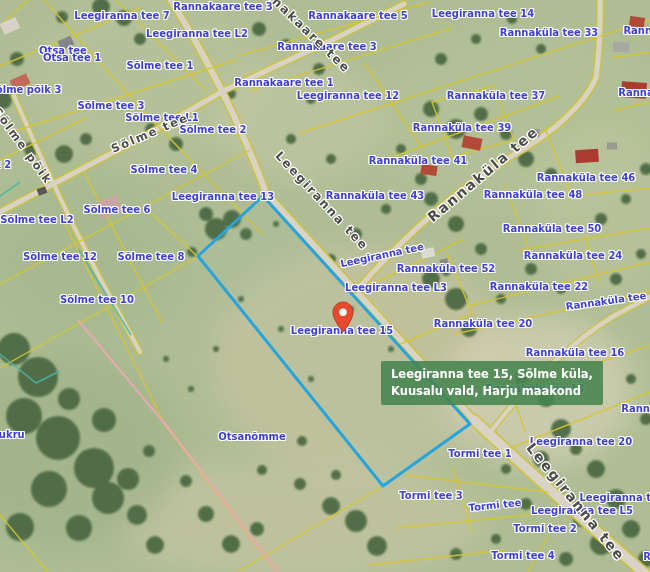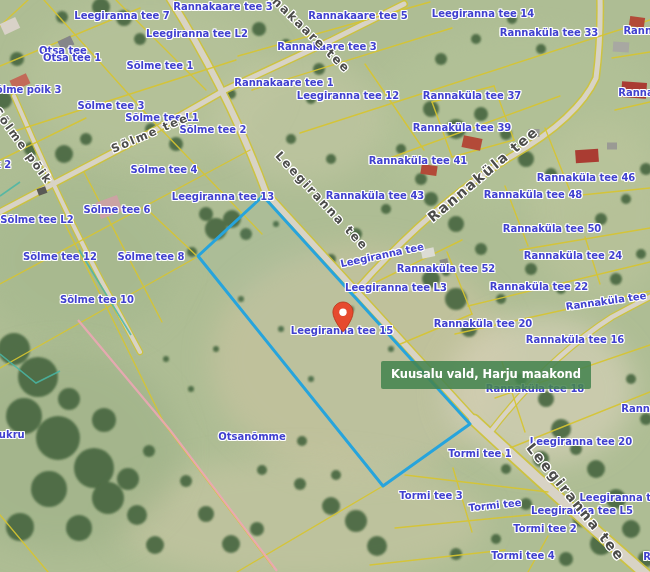--- a/index.html
+++ b/index.html
@@ -286,21 +286,21 @@
       <div class="plabel" style="left: 122px; top: 15px; color: rgb(64, 64, 207);">Leegiranna tee 7</div>
       <div class="plabel" style="left: 223px; top: 6px; color: rgb(64, 64, 207);">Rannakaare tee 3</div>
       <div class="plabel" style="left: 358px; top: 15px; color: rgb(64, 64, 207);">Rannakaare tee 5</div>
       <div class="plabel" style="left: 483px; top: 13px; color: rgb(64, 64, 207);">Leegiranna tee 14</div>
       <div class="plabel" style="left: 549px; top: 32px; color: rgb(64, 64, 207);">Rannaküla tee 33</div>
       <div class="plabel" style="left: 648px; top: 30px; color: rgb(64, 64, 207);">Rannakü</div>
       <div class="plabel" style="left: 184px; top: 33px; color: rgb(64, 64, 207); margin-left: 13px;">Leegiranna tee L2</div>
       <div class="plabel" style="left: 327px; top: 46px; color: rgb(64, 64, 207);">Rannakaare tee 3</div>
       <div class="plabel" style="left: 72px; top: 57px; color: rgb(64, 64, 207);">Otsa tee 1</div>
       <div class="plabel" style="left: 160px; top: 65px; color: rgb(64, 64, 207);">Sõlme tee 1</div>
-      <div class="plabel" style="left: 472px; top: 95px; color: rgb(64, 64, 207);">Rannaküla tee 37</div>
+      <div class="plabel" style="left: 496px; top: 95px; color: rgb(64, 64, 207);">Rannaküla tee 37</div>
       <div class="plabel" style="left: 25px; top: 89px; color: rgb(64, 64, 207);">Sõlme põik 3</div>
       <div class="plabel" style="left: 284px; top: 82px; color: rgb(64, 64, 207);">Rannakaare tee 1</div>
       <div class="plabel" style="left: 648px; top: 92px; color: rgb(64, 64, 207);">Rannaküla</div>
       <div class="plabel" style="left: 348px; top: 95px; color: rgb(64, 64, 207);">Leegiranna tee 12</div>
       <div class="plabel" style="left: 111px; top: 105px; color: rgb(64, 64, 207);">Sõlme tee 3</div>
       <div class="plabel" style="left: 162px; top: 117px; color: rgb(64, 64, 207);">Sõlme tee L1</div>
       <div class="plabel" style="left: 213px; top: 129px; color: rgb(64, 64, 207); text-align: center;">Sõlme tee 2</div>
       <div class="plabel" style="left: 462px; top: 127px; color: rgb(64, 64, 207);">Rannaküla tee 39</div>
       <div class="plabel" style="left: 418px; top: 160px; color: rgb(64, 64, 207);">Rannaküla tee 41</div>
       <div class="plabel" style="left: 164px; top: 169px; color: rgb(64, 64, 207);">Sõlme tee 4</div>
@@ -316,21 +316,21 @@
       <div class="plabel" style="left: 573px; top: 255px; color: rgb(64, 64, 207);">Rannaküla tee 24</div>
       <div class="plabel" style="left: 60px; top: 256px; color: rgb(64, 64, 207);">Sõlme tee 12</div>
       <div class="plabel" style="left: 151px; top: 256px; color: rgb(64, 64, 207);">Sõlme tee 8</div>
       <div class="plabel" style="left: 382px; top: 255px; color: rgb(64, 64, 207); transform: translate(-50%, -50%) rotate(-12deg);">Leegiranna tee</div>
       <div class="plabel" style="left: 527px; top: 286px; color: rgb(64, 64, 207); padding-left: 24px;">Rannaküla tee 22</div>
       <div class="plabel" style="left: 396px; top: 287px; color: rgb(64, 64, 207);">Leegiranna tee L3</div>
       <div class="plabel" style="left: 97px; top: 299px; color: rgb(64, 64, 207);">Sõlme tee 10</div>
       <div class="plabel" style="left: 606px; top: 301px; color: rgb(64, 64, 207); transform: translate(-50%, -50%) rotate(-8deg);">Rannaküla tee</div>
       <div class="plabel" style="left: 483px; top: 323px; color: rgb(64, 64, 207);">Rannaküla tee 20</div>
       <div class="plabel" style="left: 342px; top: 330px; color: rgb(64, 64, 207);">Leegiranna tee 15</div>
-      <div class="plabel" style="left: 575px; top: 339px; color: rgb(64, 64, 207);">Rannaküla tee 16</div>
+      <div class="plabel" style="left: 575px; top: 352px; color: rgb(64, 64, 207);">Rannaküla tee 16</div>
       <div class="plabel" style="left: 535px; top: 388px; color: rgb(64, 64, 207);">Rannaküla tee 18</div>
       <div class="plabel" style="left: 651px; top: 408px; color: rgb(64, 64, 207);">Rannaküla</div>
       <div class="plabel" style="left: 8px; top: 434px; color: rgb(64, 64, 207);">Kukru</div>
       <div class="plabel" style="left: 252px; top: 436px; color: rgb(64, 64, 207);">Otsanõmme</div>
       <div class="plabel" style="left: 581px; top: 441px; color: rgb(64, 64, 207);">Leegiranna tee 20</div>
       <div class="plabel" style="left: 480px; top: 453px; color: rgb(64, 64, 207);">Tormi tee 1</div>
       <div class="plabel" style="left: 431px; top: 495px; color: rgb(64, 64, 207);">Tormi tee 3</div>
       <div class="plabel" style="left: 622px; top: 497px; color: rgb(64, 64, 207);">Leegiranna tee</div>
       <div class="plabel" style="left: 495px; top: 505px; color: rgb(64, 64, 207); transform: translate(-50%, -50%) rotate(-6deg);">Tormi tee</div>
       <div class="plabel" style="left: 582px; top: 510px; color: rgb(64, 64, 207);">Leegiranna tee L5</div>
@@ -344,15 +344,16 @@
       <div class="rlabel" style="left: 483px; top: 174px; color: rgb(76, 76, 74); font-size: 14px; transform: translate(-50%, -50%) rotate(-40deg);">Rannaküla tee</div>
       <div class="rlabel" style="left: 576px; top: 502px; color: rgb(76, 76, 74); font-size: 14px; transform: translate(-50%, -50%) rotate(51deg);">Leegiranna tee</div>
     </div>
 
   <svg id="marker" viewBox="0 0 24 32">
     <path d="M12 1 C6.4 1 1.9 5.6 1.9 11.2 C1.9 19.2 12 31 12 31 S22.1 19.2 22.1 11.2 C22.1 5.6 17.6 1 12 1 Z" fill="#e64a2e" stroke="#b83418" stroke-width="0.8"></path>
     <circle cx="12" cy="11.2" r="3.7" fill="#ffffff"></circle>
   </svg>
 
   <div class="tooltip" style="left: 381px; top: 361px; background: rgba(70, 132, 80, 0.88);">
+    <div>Leegiranna tee 15, Sõlme küla,</div>
     <div>Kuusalu vald, Harju maakond</div>
   </div>
 </div>
 
 </body></html>

